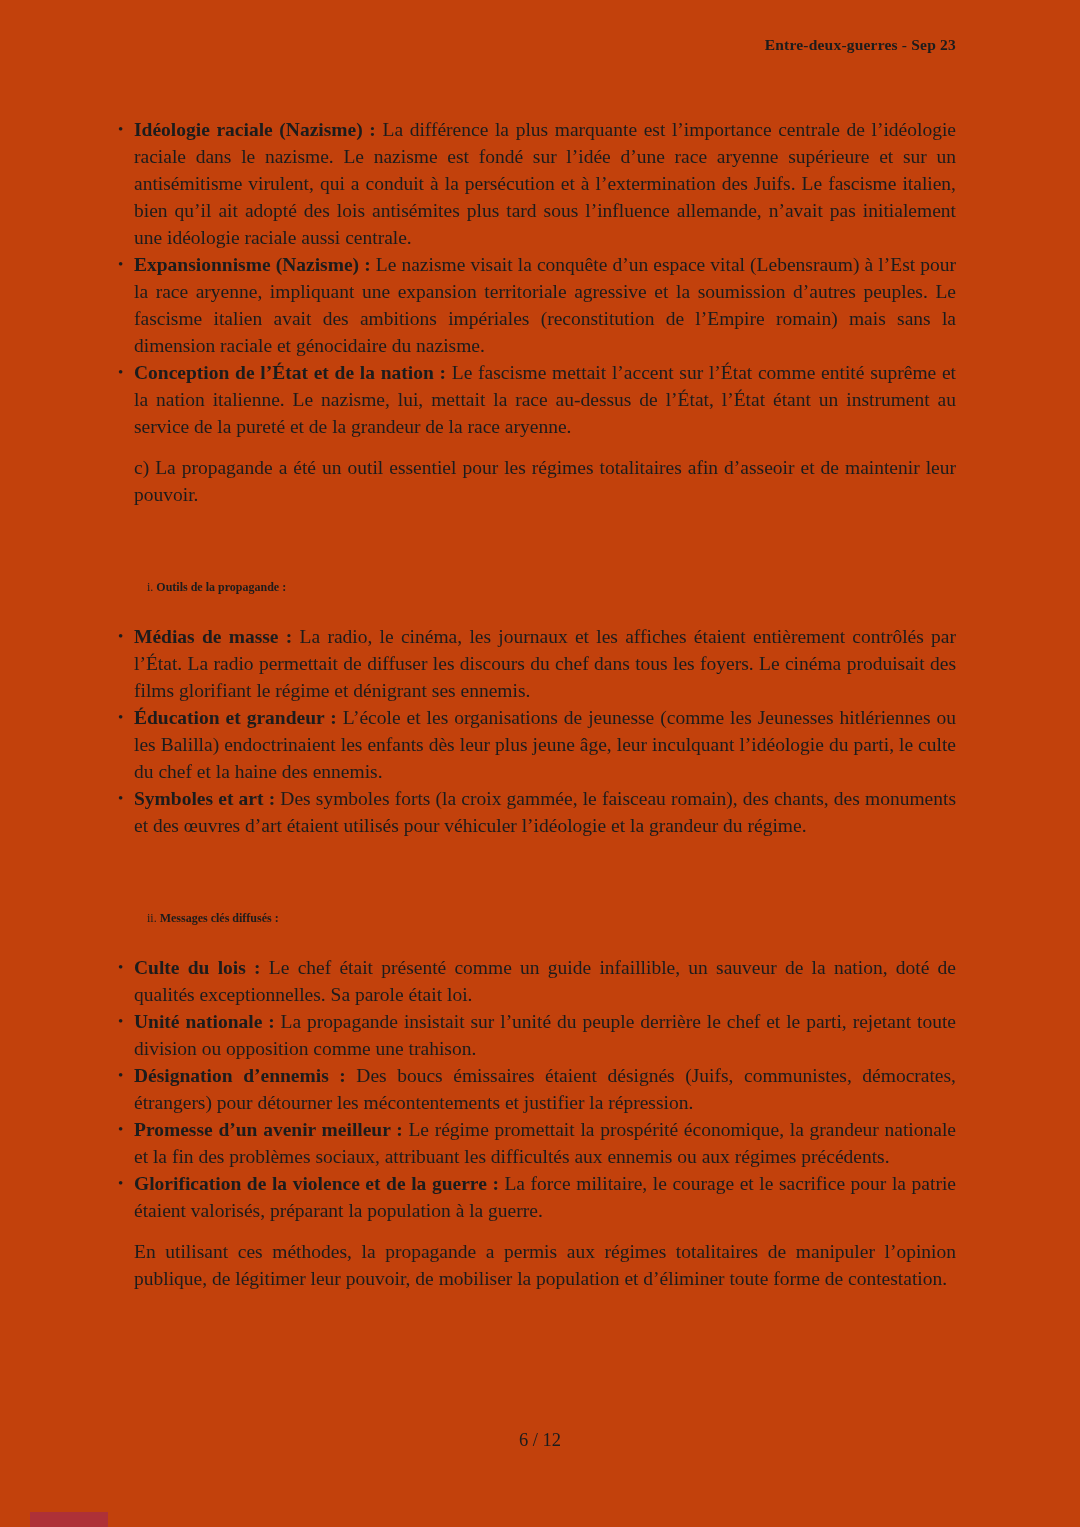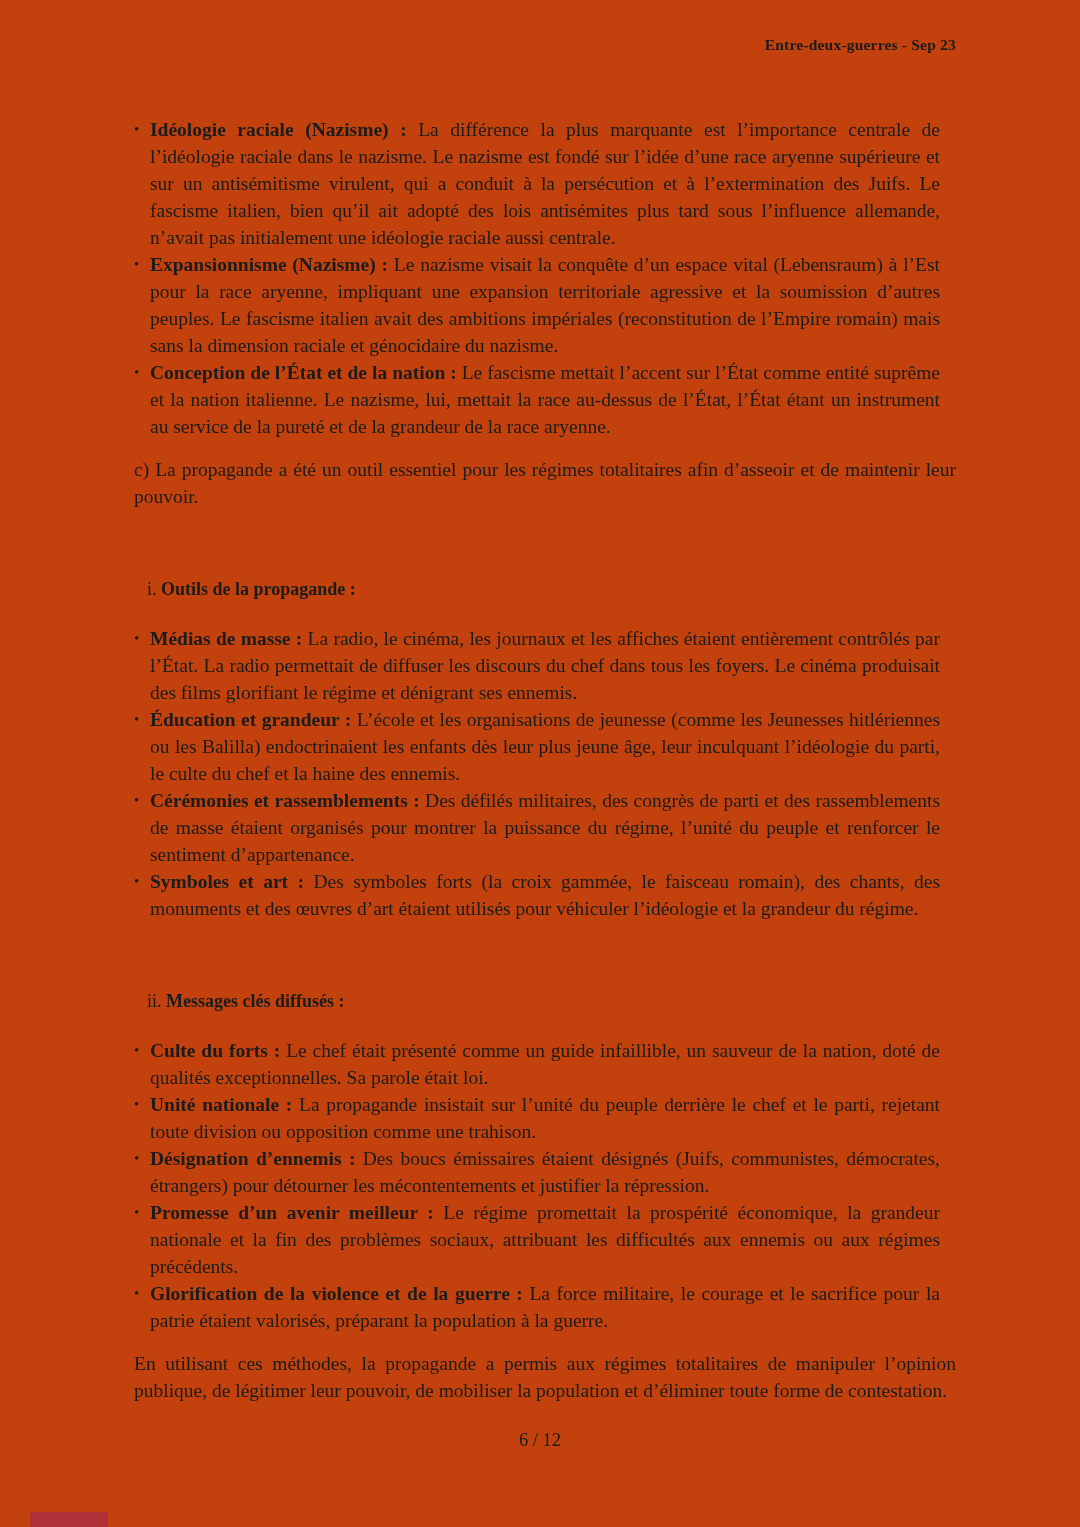--- a/index.html
+++ b/index.html
@@ -21,40 +21,40 @@
   .content{
     position:absolute;
     left:118px;top:116px;
     width:838px;
     font-size:19.5px;
     line-height:27px;
     text-align:justify;
   }
   ul.blist{
     list-style:none;
-    margin:16px;padding:0;
+    margin:0;padding:0;
   }
   ul.blist li{
     position:relative;
     padding-left:16px;
     margin:0;
   }
   ul.blist li::before{
     content:"\2022";
     position:absolute;
     left:0;top:0;
     font-size:15px;
     line-height:27px;
   }
   .term{font-weight:bold;}
   p.body-par{margin:14px 0 0 16px;}
   h3.subhead{
     margin:66px 0 0 0;
     padding-left:29px;
-    font-size:18px;
+    font-size:12px;
     line-height:27px;
     font-weight:normal;
     text-align:left;
   }
   h3.subhead .subhead-title{font-weight:bold;}
   ul.blist{margin-top:22px;}
   ul.blist.first{margin-top:0;}
   .page-number{
     position:absolute;
     top:1430px;left:0;
@@ -84,28 +84,27 @@
       <li><span class="term">Conception de l’État et de la nation :</span><span> Le fascisme mettait l’accent sur l’État comme entité suprême et la nation italienne. Le nazisme, lui, mettait la race au-dessus de l’État, l’État étant un instrument au service de la pureté et de la grandeur de la race aryenne.</span></li>
     </ul>
 
     <p class="body-par">c) La propagande a été un outil essentiel pour les régimes totalitaires afin d’asseoir et de maintenir leur pouvoir.</p>
 
     <h3 class="subhead"><span class="subhead-num">i.</span> <span class="subhead-title">Outils de la propagande :</span></h3>
 
     <ul class="blist">
       <li><span class="term">Médias de masse :</span><span> La radio, le cinéma, les journaux et les affiches étaient entièrement contrôlés par l’État. La radio permettait de diffuser les discours du chef dans tous les foyers. Le cinéma produisait des films glorifiant le régime et dénigrant ses ennemis.</span></li>
       <li><span class="term">Éducation et grandeur :</span><span> L’école et les organisations de jeunesse (comme les Jeunesses hitlériennes ou les Balilla) endoctrinaient les enfants dès leur plus jeune âge, leur inculquant l’idéologie du parti, le culte du chef et la haine des ennemis.</span></li>
-      <li><span class="term">Cérémonies et rassemblements :</span><span> Des défilés militaires, des congrès de parti et des rassemblements de masse étaient organisés pour montrer la puissance du régime, l’unité du peuple et renforcer le sentiment d’appartenance.</span></li>
       <li><span class="term">Symboles et art :</span><span> Des symboles forts (la croix gammée, le faisceau romain), des chants, des monuments et des œuvres d’art étaient utilisés pour véhiculer l’idéologie et la grandeur du régime.</span></li>
     </ul>
 
     <h3 class="subhead"><span class="subhead-num">ii.</span> <span class="subhead-title">Messages clés diffusés :</span></h3>
 
     <ul class="blist">
-      <li><span class="term">Culte du forts :</span><span> Le chef était présenté comme un guide infaillible, un sauveur de la nation, doté de qualités exceptionnelles. Sa parole était loi.</span></li>
+      <li><span class="term">Culte du lois :</span><span> Le chef était présenté comme un guide infaillible, un sauveur de la nation, doté de qualités exceptionnelles. Sa parole était loi.</span></li>
       <li><span class="term">Unité nationale :</span><span> La propagande insistait sur l’unité du peuple derrière le chef et le parti, rejetant toute division ou opposition comme une trahison.</span></li>
       <li><span class="term">Désignation d’ennemis :</span><span> Des boucs émissaires étaient désignés (Juifs, communistes, démocrates, étrangers) pour détourner les mécontentements et justifier la répression.</span></li>
       <li><span class="term">Promesse d’un avenir meilleur :</span><span> Le régime promettait la prospérité économique, la grandeur nationale et la fin des problèmes sociaux, attribuant les difficultés aux ennemis ou aux régimes précédents.</span></li>
       <li><span class="term">Glorification de la violence et de la guerre :</span><span> La force militaire, le courage et le sacrifice pour la patrie étaient valorisés, préparant la population à la guerre.</span></li>
     </ul>
 
     <p class="body-par">En utilisant ces méthodes, la propagande a permis aux régimes totalitaires de manipuler l’opinion publique, de légitimer leur pouvoir, de mobiliser la population et d’éliminer toute forme de contestation.</p>
 
   </div>
 

